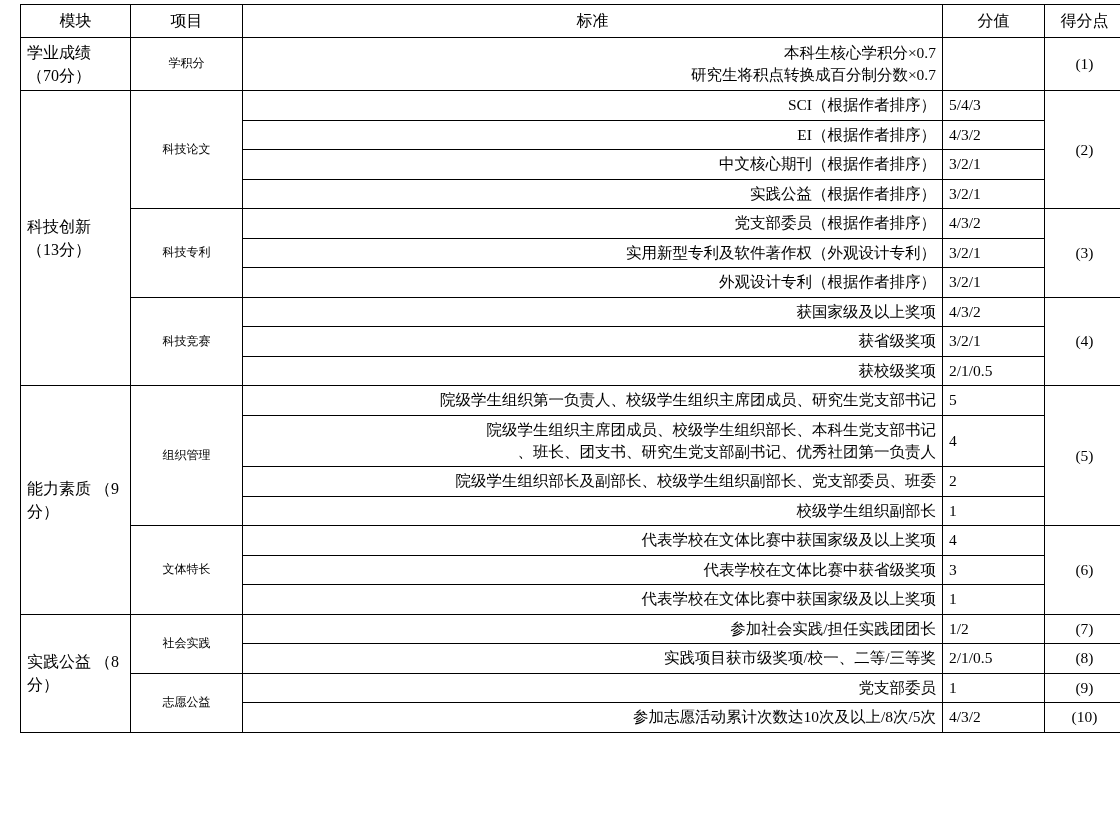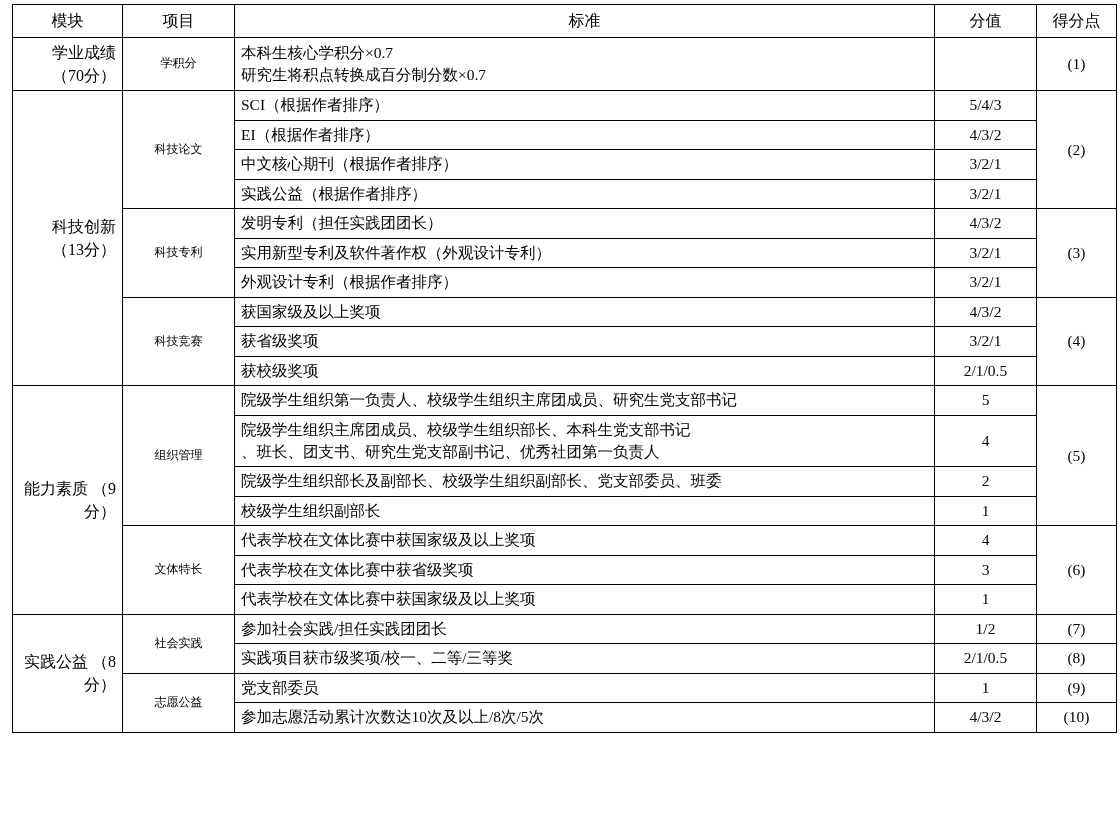--- a/index.html
+++ b/index.html
@@ -10,21 +10,21 @@
   body {
     width: 1120px;
     height: 825px;
     font-family: "Liberation Serif", "DejaVu Serif", serif;
     color: #000000;
   }
   .sheet {
     width: 1120px;
     height: 590px;
     box-sizing: border-box;
-    padding: 4px 8px 0 12px;
+    padding: 4px 8px 0 20px;
   }
   table.score-table {
     border-collapse: collapse;
     table-layout: fixed;
     width: 1104px;
     font-size: 15.5px;
   }
   table.score-table td, table.score-table th {
     border: 1px solid #000000;
     padding: 3px 6px;
@@ -39,33 +39,33 @@
   col.c-value   { width: 102px; }
   col.c-point   { width: 80px; }
 
   thead td {
     text-align: center;
     font-weight: bold;
     height: 26px;
     font-size: 16px;
   }
   td.module {
-    text-align: right;
+    text-align: left;
     font-size: 16px;
   }
   td.item {
     text-align: center;
     font-size: 12px;
   }
   td.std {
+    text-align: right;
+    white-space: pre-line;
+  }
+  td.val {
     text-align: left;
-    white-space: pre-line;
-  }
-  td.val {
-    text-align: center;
     padding-left: 7px;
   }
   td.point {
     text-align: center;
   }
 </style>
 </head>
 <body>
 
 <div class="sheet">
@@ -111,21 +111,21 @@
         <tr>
           <td class="std">中文核心期刊（根据作者排序）</td>
           <td class="val">3/2/1</td>
         </tr>
         <tr>
           <td class="std">实践公益（根据作者排序）</td>
           <td class="val">3/2/1</td>
         </tr>
         <tr>
           <td class="item" rowspan="3">科技专利</td>
-          <td class="std">发明专利（担任实践团团长）</td>
+          <td class="std">党支部委员（根据作者排序）</td>
           <td class="val">4/3/2</td>
           <td class="point" rowspan="3">(3)</td>
         </tr>
         <tr>
           <td class="std">实用新型专利及软件著作权（外观设计专利）</td>
           <td class="val">3/2/1</td>
         </tr>
         <tr>
           <td class="std">外观设计专利（根据作者排序）</td>
           <td class="val">3/2/1</td>

